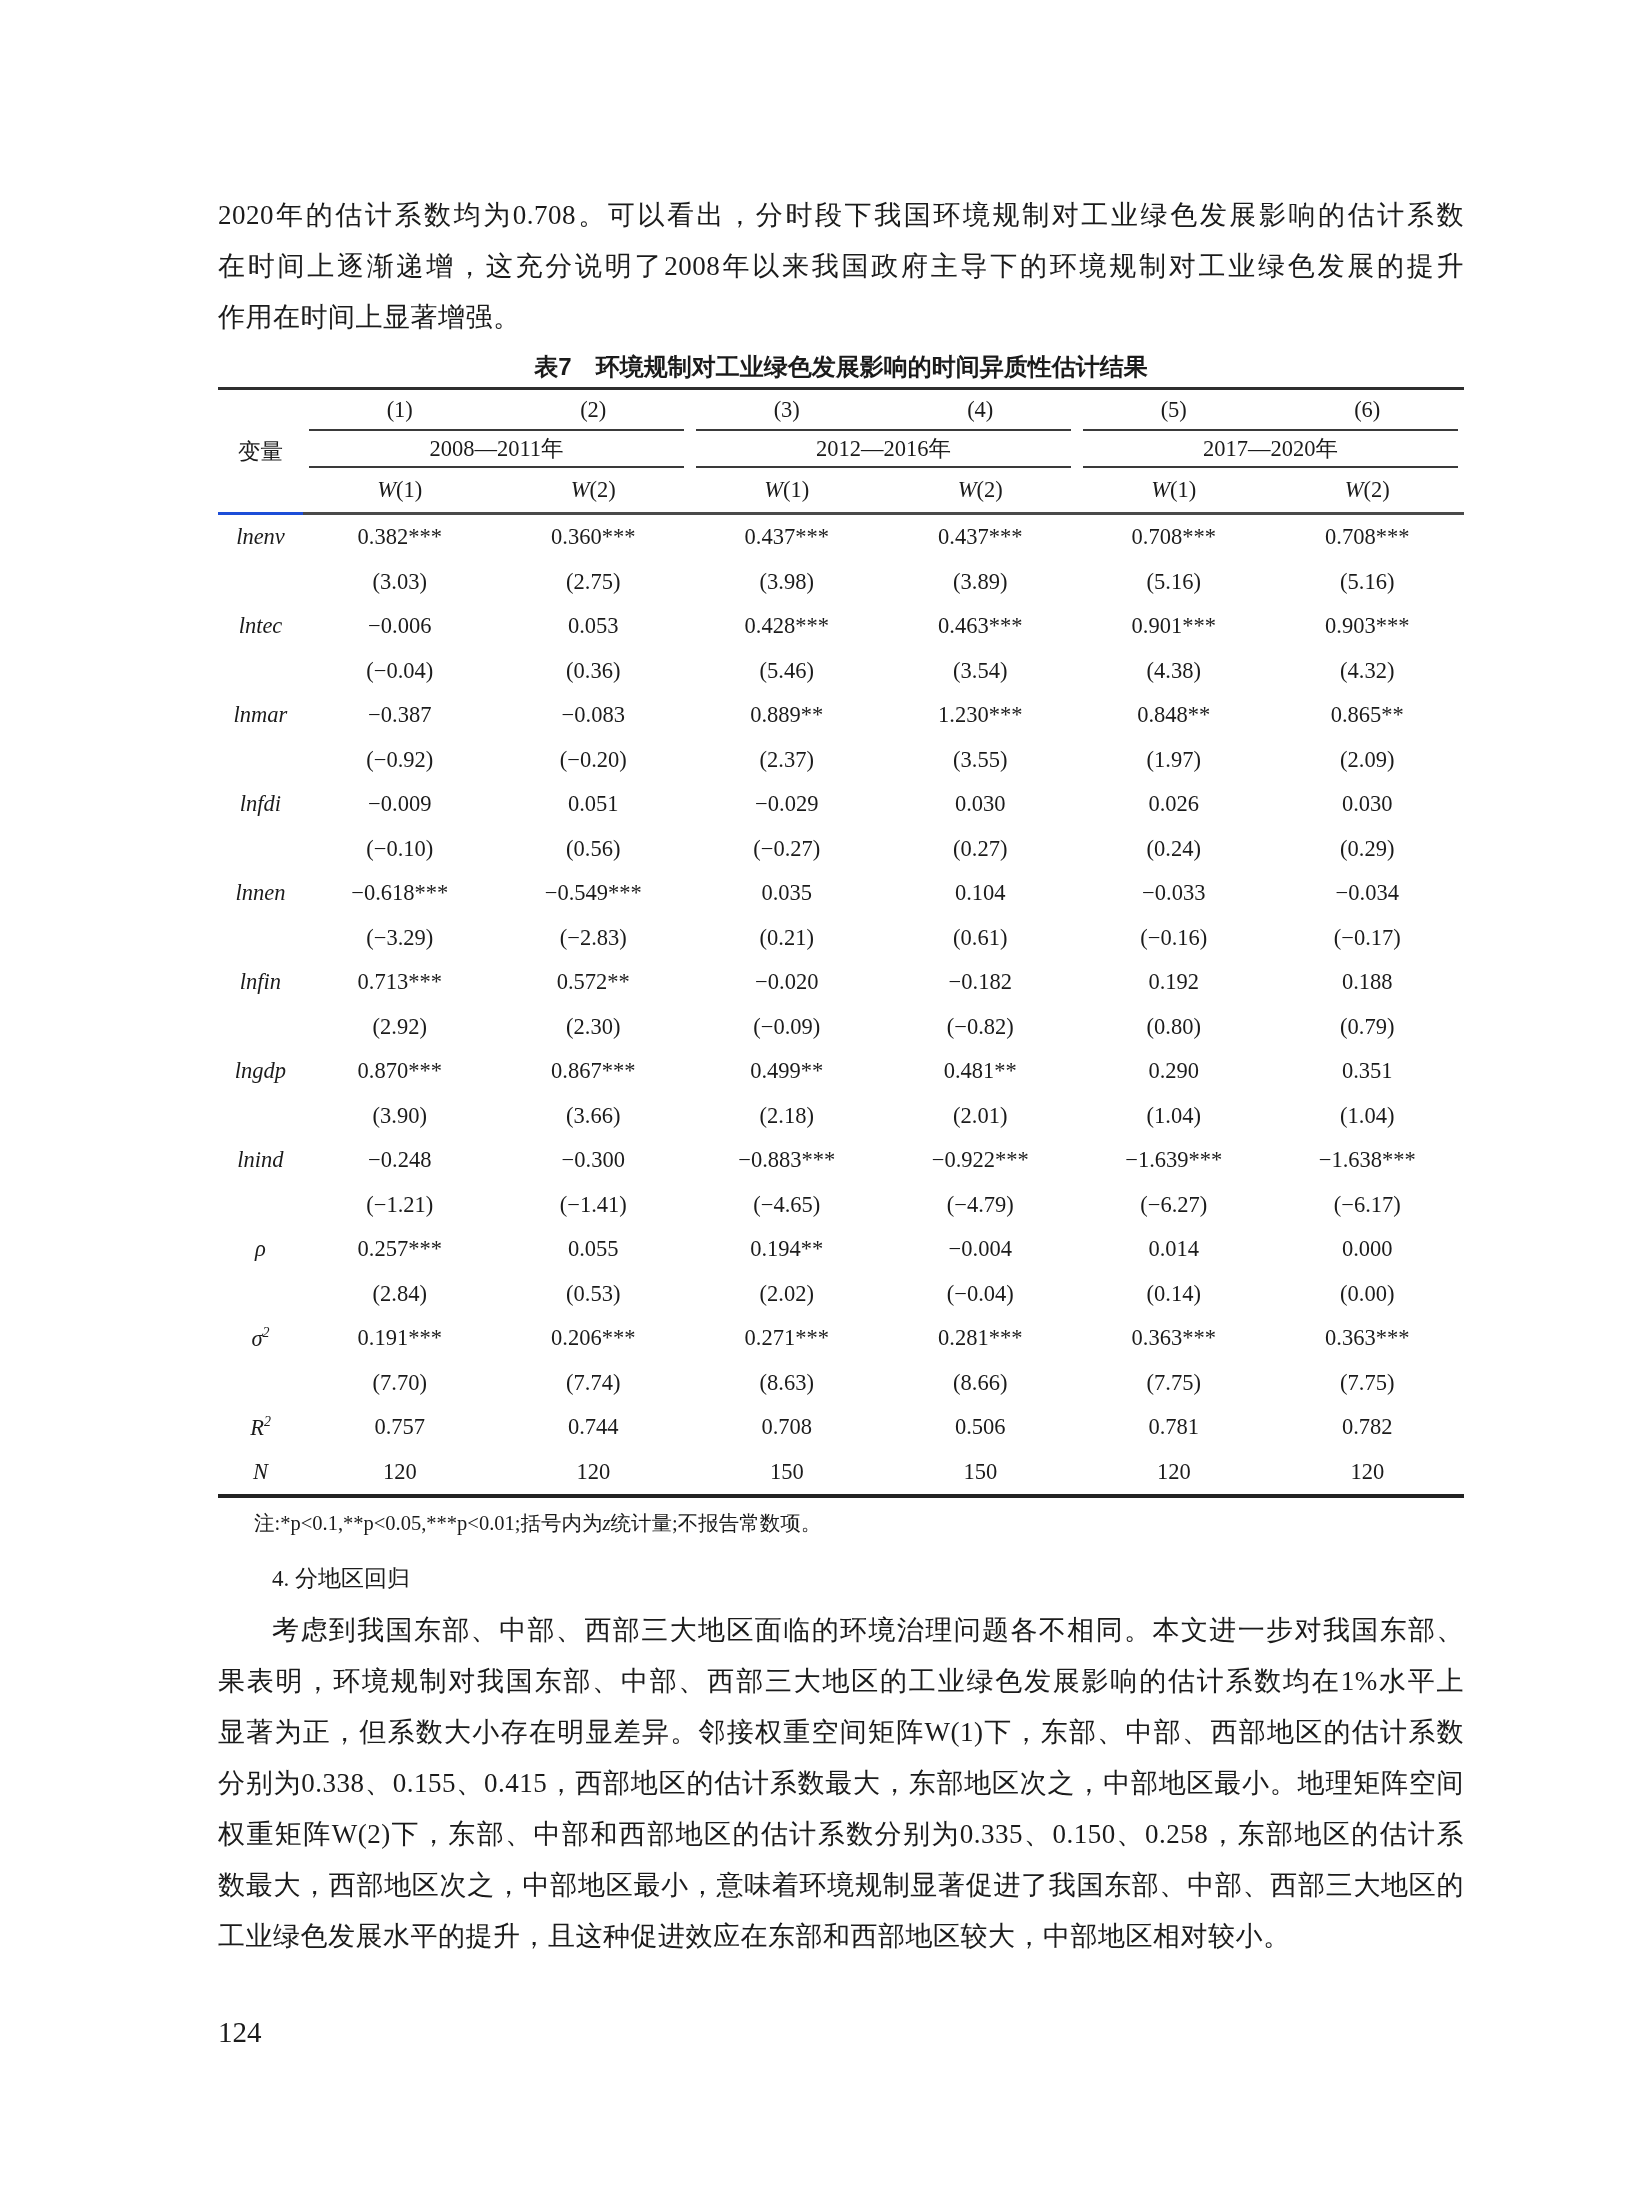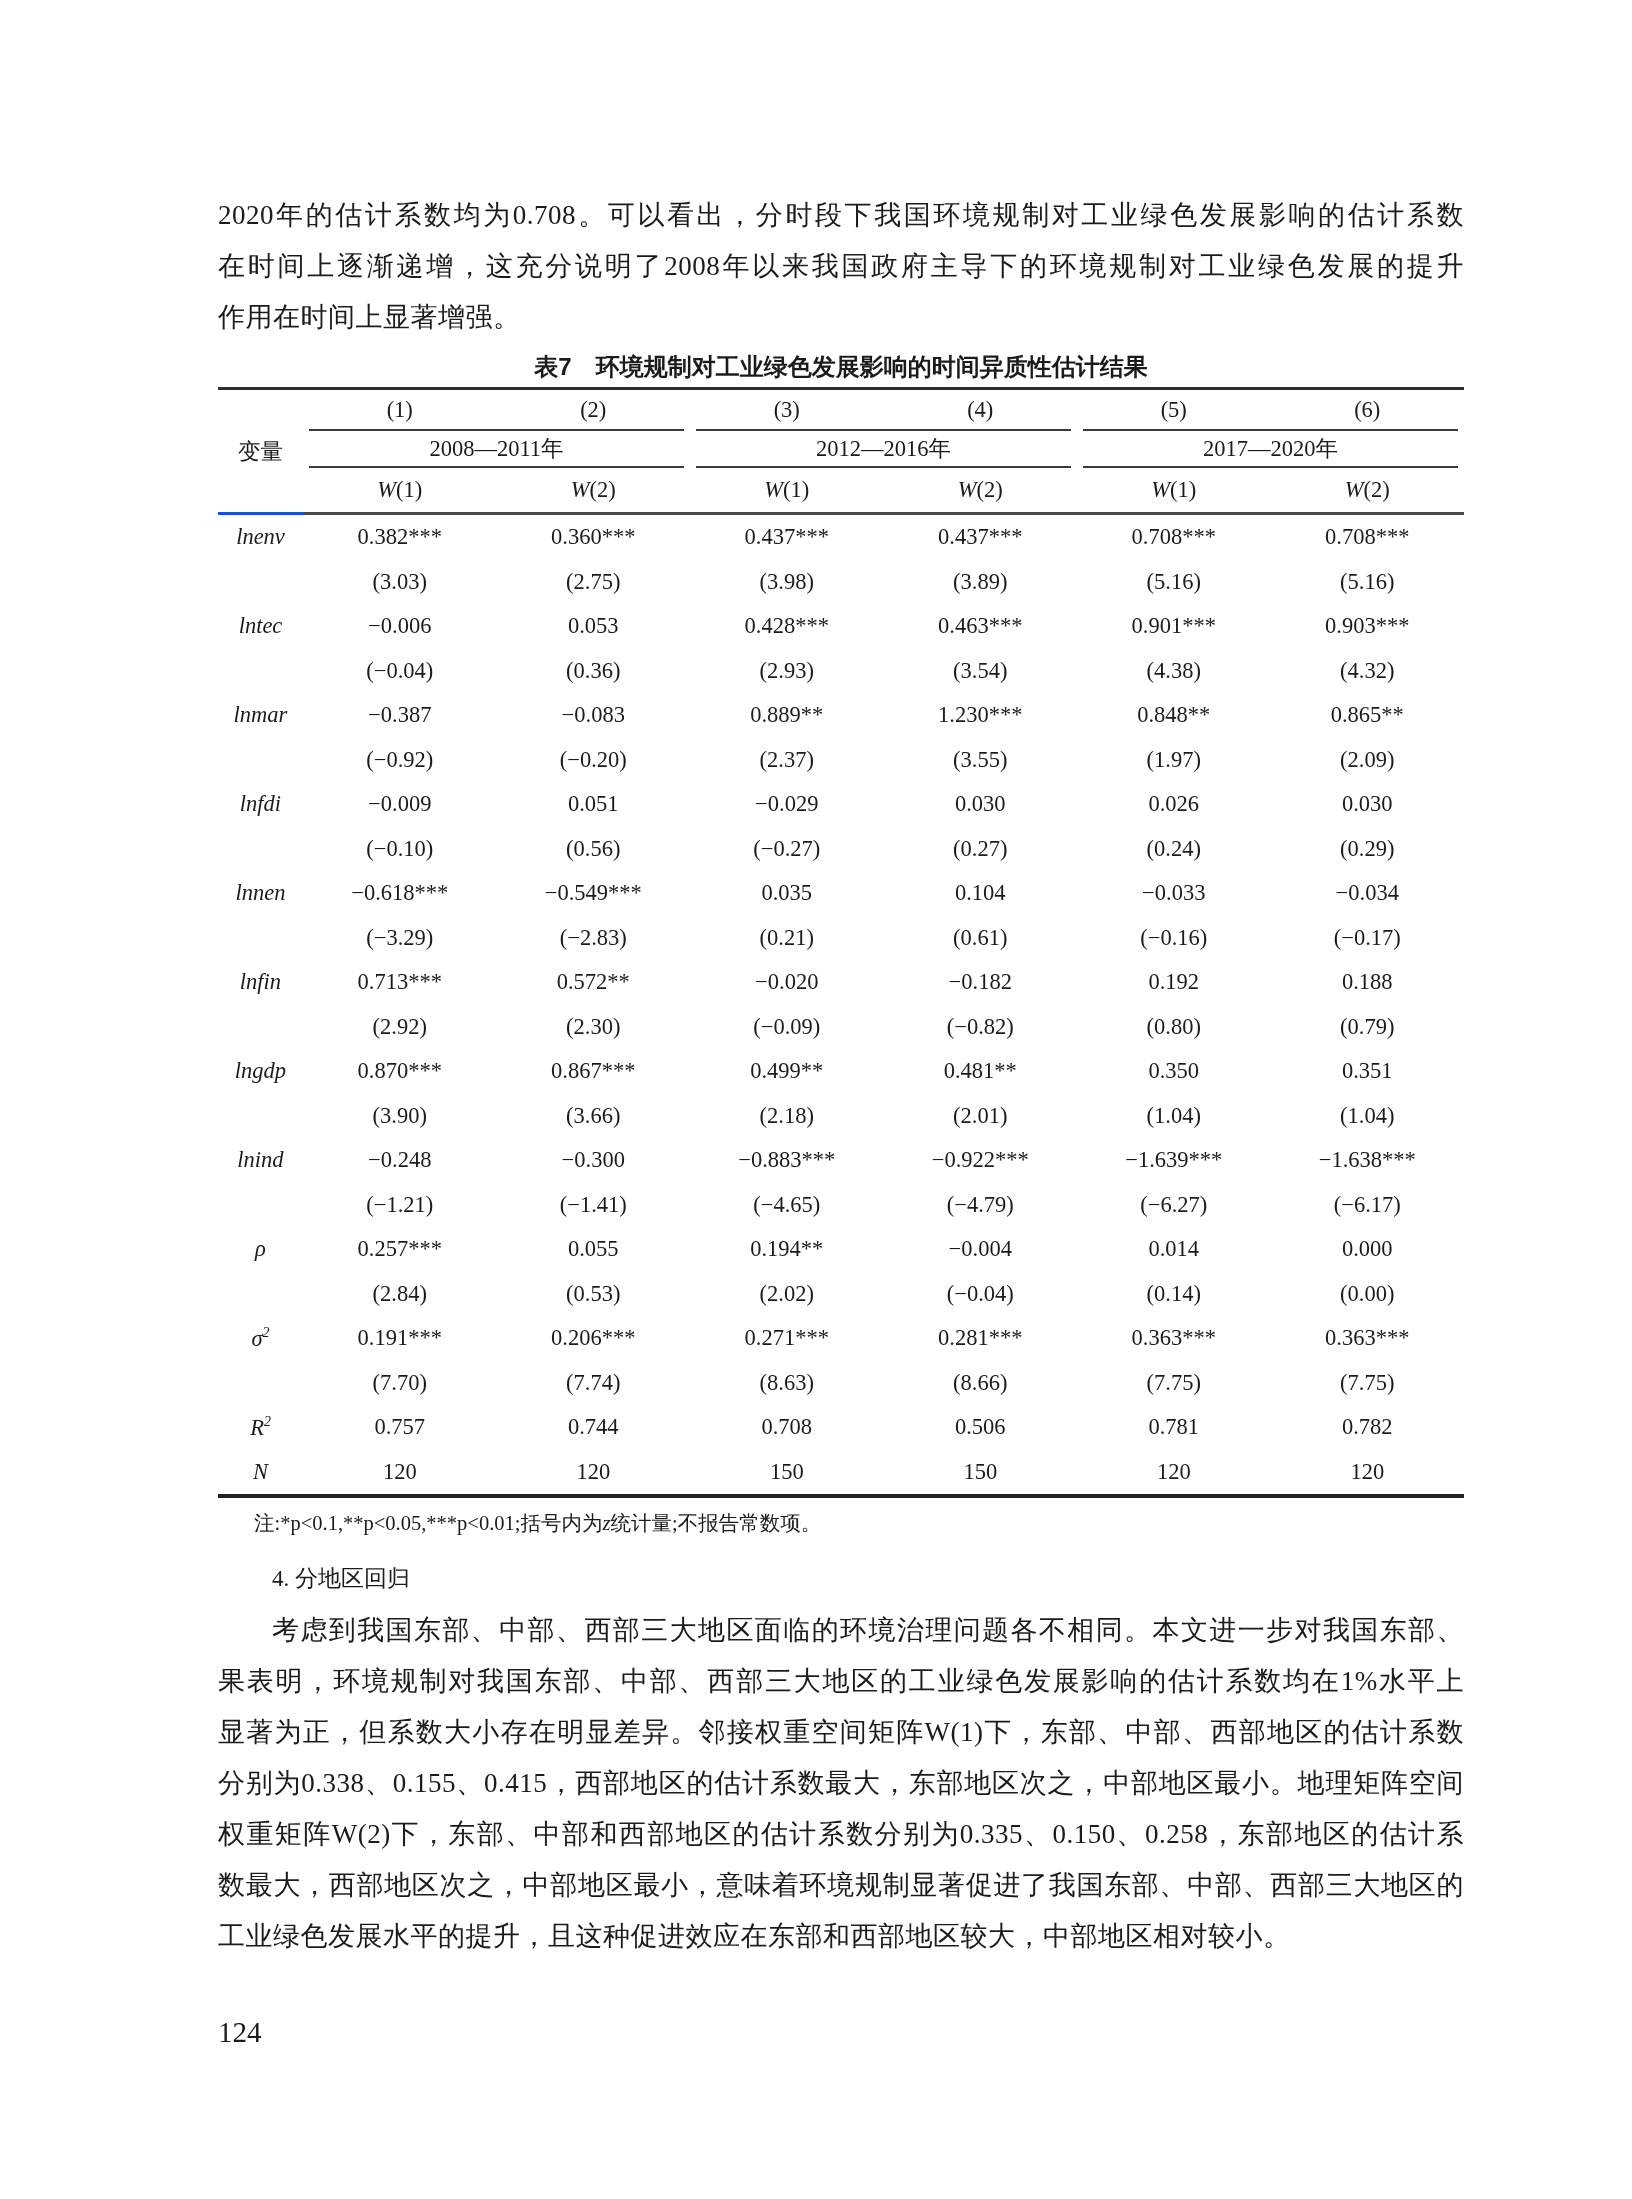--- a/index.html
+++ b/index.html
@@ -165,21 +165,21 @@
           <td>0.053</td>
           <td>0.428***</td>
           <td>0.463***</td>
           <td>0.901***</td>
           <td>0.903***</td>
         </tr>
         <tr class="dline">
           <td></td>
           <td>(−0.04)</td>
           <td>(0.36)</td>
-          <td>(2.93)</td>
+          <td>(5.46)</td>
           <td>(3.54)</td>
           <td>(4.38)</td>
           <td>(4.32)</td>
         </tr>
         <tr class="dline">
           <td class="vname"><i>lnmar</i></td>
           <td>−0.387</td>
           <td>−0.083</td>
           <td>0.889**</td>
           <td>1.230***</td>
@@ -248,21 +248,21 @@
           <td>(−0.82)</td>
           <td>(0.80)</td>
           <td>(0.79)</td>
         </tr>
         <tr class="dline">
           <td class="vname"><i>lngdp</i></td>
           <td>0.870***</td>
           <td>0.867***</td>
           <td>0.499**</td>
           <td>0.481**</td>
-          <td>0.350</td>
+          <td>0.290</td>
           <td>0.351</td>
         </tr>
         <tr class="dline">
           <td></td>
           <td>(3.90)</td>
           <td>(3.66)</td>
           <td>(2.18)</td>
           <td>(2.01)</td>
           <td>(1.04)</td>
           <td>(1.04)</td>

